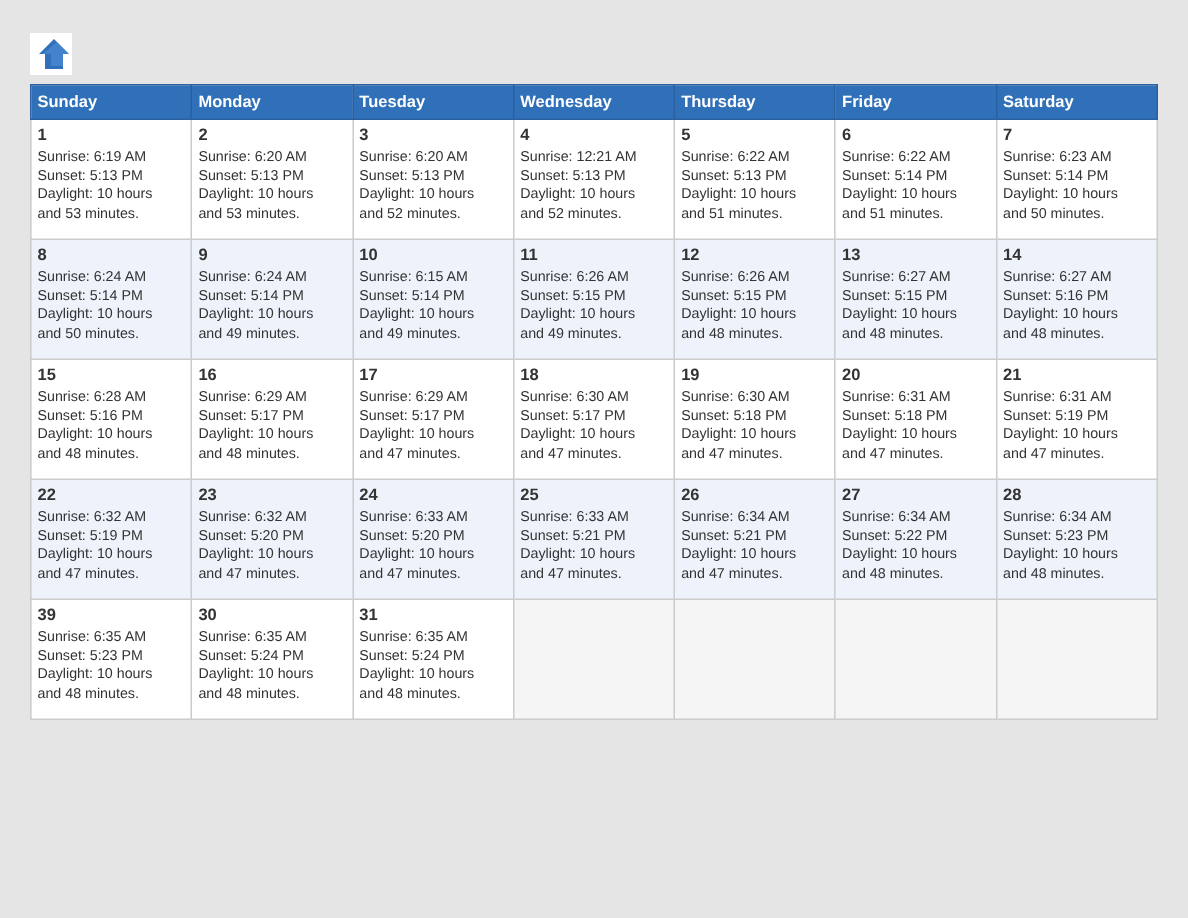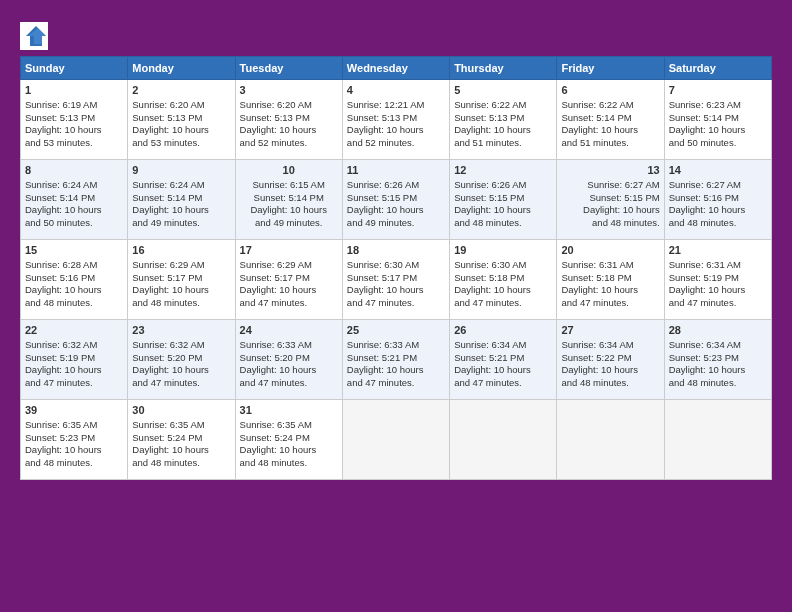--- a/index.html
+++ b/index.html
@@ -7,21 +7,21 @@
       font-family: Arial, sans-serif;
       background: #fff;
       width: 792px;
       height: 612px;
       overflow: hidden;
     }
     .page {
       width: 792px;
       height: 612px;
       padding: 18px 20px 12px 20px;
-      background: #701a75;
+      background: #e5e5e5;
     }
     .header-area {
       display: flex;
       justify-content: space-between;
       align-items: flex-start;
       margin-bottom: 6px;
     }
     .logo {
       display: flex;
       align-items: center;
@@ -180,42 +180,42 @@
             <div>Daylight: 10 hours</div>
             <div>and 50 minutes.</div>
           </td>
           <td style="background: rgb(238, 243, 251);">
             <span class="day-num">9</span>
             <div>Sunrise: 6:24 AM</div>
             <div>Sunset: 5:14 PM</div>
             <div>Daylight: 10 hours</div>
             <div>and 49 minutes.</div>
           </td>
-          <td style="background: rgb(238, 243, 251); text-align: center;">
+          <td style="background: rgb(238, 243, 251);">
             <span class="day-num">10</span>
             <div>Sunrise: 6:15 AM</div>
             <div>Sunset: 5:14 PM</div>
             <div>Daylight: 10 hours</div>
             <div>and 49 minutes.</div>
           </td>
           <td style="background: rgb(238, 243, 251);">
             <span class="day-num">11</span>
             <div>Sunrise: 6:26 AM</div>
             <div>Sunset: 5:15 PM</div>
             <div>Daylight: 10 hours</div>
             <div>and 49 minutes.</div>
           </td>
           <td style="background: rgb(238, 243, 251);">
             <span class="day-num">12</span>
             <div>Sunrise: 6:26 AM</div>
             <div>Sunset: 5:15 PM</div>
             <div>Daylight: 10 hours</div>
             <div>and 48 minutes.</div>
           </td>
-          <td style="background: rgb(238, 243, 251); text-align: right;">
+          <td style="background: rgb(238, 243, 251);">
             <span class="day-num">13</span>
             <div>Sunrise: 6:27 AM</div>
             <div>Sunset: 5:15 PM</div>
             <div>Daylight: 10 hours</div>
             <div>and 48 minutes.</div>
           </td>
           <td style="background: rgb(238, 243, 251); margin-top: 40px;">
             <span class="day-num">14</span>
             <div>Sunrise: 6:27 AM</div>
             <div>Sunset: 5:16 PM</div>

